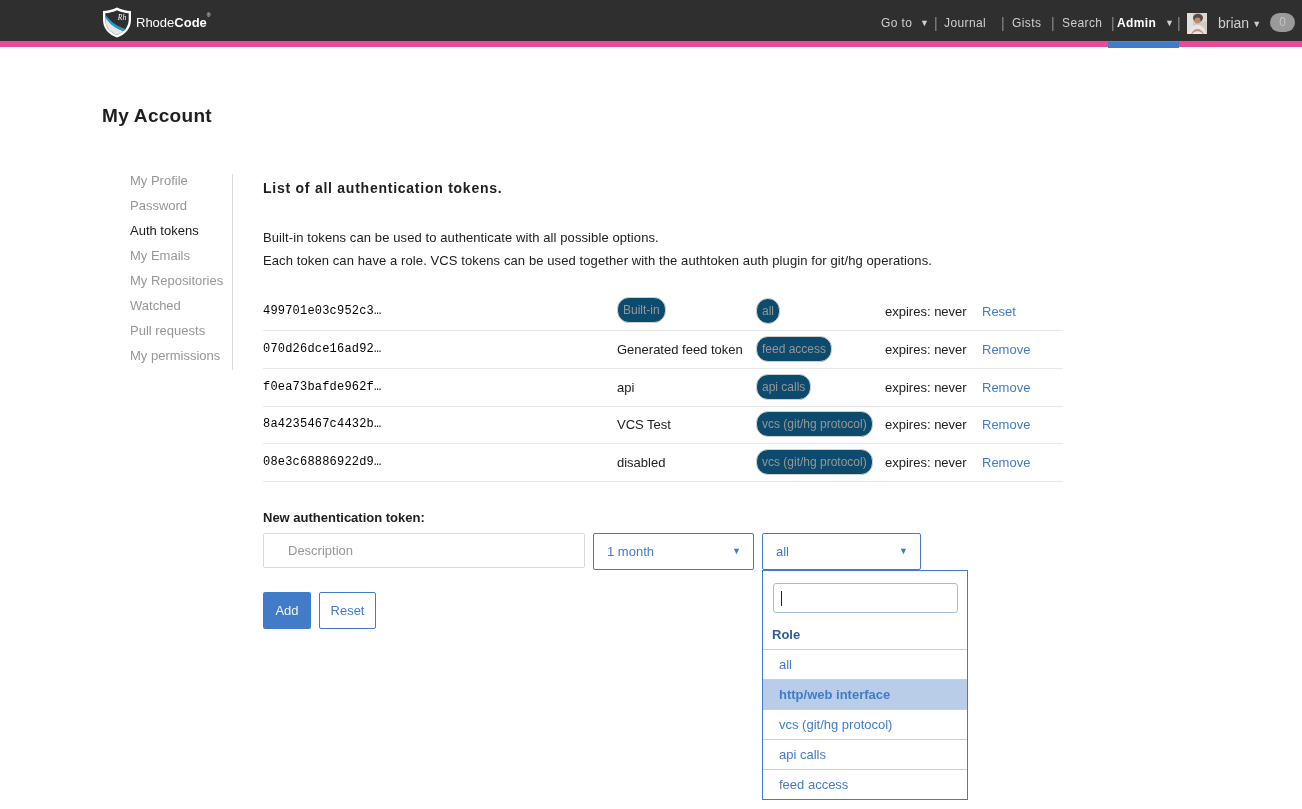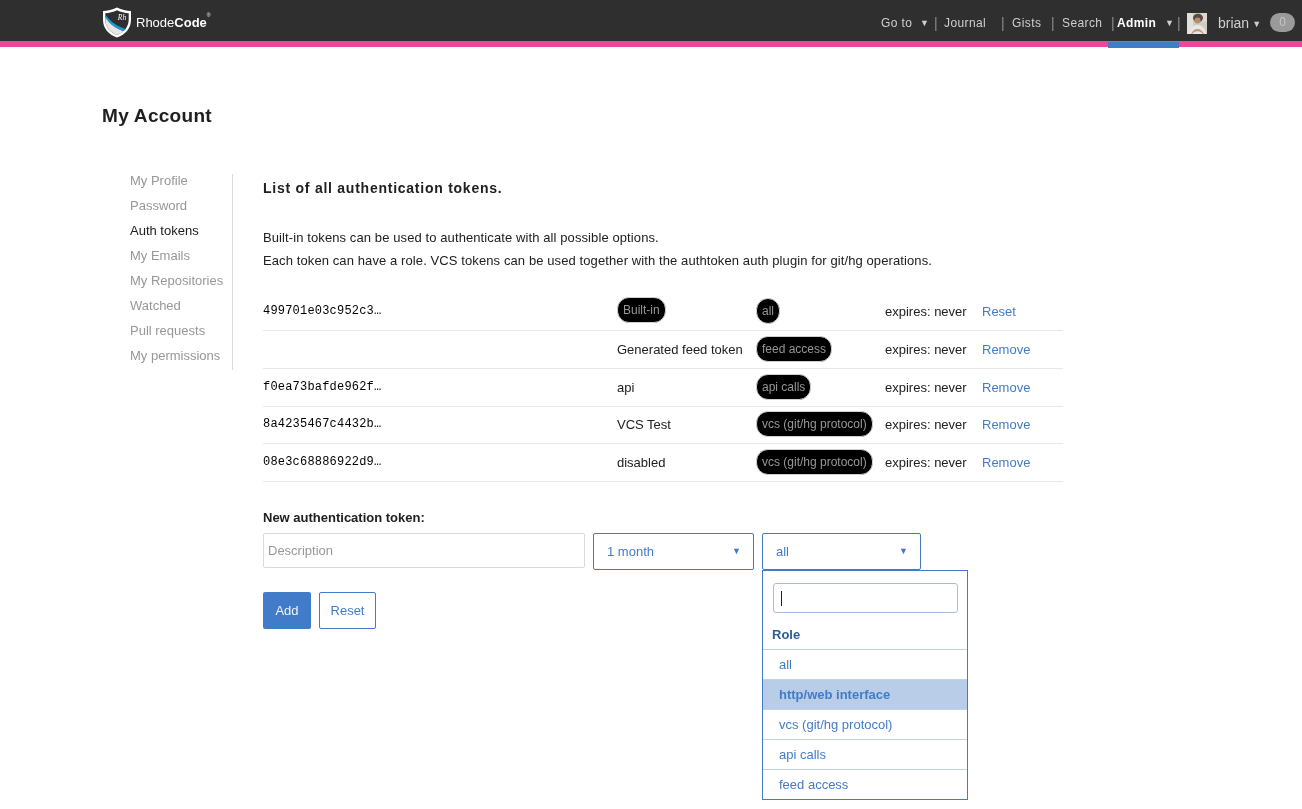--- a/index.html
+++ b/index.html
@@ -30,28 +30,28 @@
 #side-sep { position:absolute; left:232px; top:174px; width:1px; height:196px; background:#dbd9da; }
 
 
 #content-h { position:absolute; left:263px; top:180px; font-size:14px; font-weight:bold; color:#202020; letter-spacing:0.75px; }
 .para { position:absolute; left:263px; font-size:13px; color:#202020; letter-spacing:0.1px; }
 
 
 .trow { position:absolute; left:263px; width:800px; height:38px; border-bottom:1px solid #e8e8e8; }
 .hash { position:absolute; left:0; top:0; height:37px; line-height:37px; font-family:"Liberation Mono", monospace; font-size:12px; color:#000000; letter-spacing:0.2px; }
 .descr { position:absolute; left:354px; top:0; height:37px; line-height:37px; font-size:13px; color:#202020; }
-.tag { display:inline-block; border:1px solid #d0d0d0; border-radius:12px; color:#979797; font-size:12px; line-height:16px; padding:4px 5px; background:#000000; }
+.tag { display:inline-block; border:1px solid #d0d0d0; border-radius:12px; color:#979797; font-size:12px; line-height:16px; padding:4px 5px; background:#0c4a6e; }
 .roletag { position:absolute; left:493px; top:5px; }
 .exp { position:absolute; left:622px; top:0; height:37px; line-height:37px; font-size:13px; color:#202020; }
 .lnk { position:absolute; left:719px; top:0; height:37px; line-height:37px; font-size:13px; color:#427cc9; }
 
 
 #new-label { position:absolute; left:263px; top:510px; font-size:13px; font-weight:bold; color:#202020; }
-#desc-input { position:absolute; left:263px; top:533px; width:322px; height:35px; border:1px solid #dbd9da; border-radius:2px; line-height:33px; padding-left:4px; font-size:13px; color:#979797; background:#fff; }
+#desc-input { position:absolute; left:263px; top:533px; width:322px; height:35px; border:1px solid #dbd9da; border-radius:2px; line-height:33px; padding-left:24px; font-size:13px; color:#979797; background:#fff; }
 .sel { position:absolute; top:533px; height:37px; border:1px solid #427cc9; border-radius:2px; line-height:35px; font-size:13px; color:#427cc9; padding-left:13px; background:#fff; }
 .sel .arr { position:absolute; right:12px; top:0; font-size:9px; color:#427cc9; }
 #sel1 { left:593px; width:161px; }
 #sel2 { left:762px; width:159px; }
 #btn-add { position:absolute; left:263px; top:592px; width:48px; height:37px; background:#427cc9; border-radius:2px; color:#f0f4fa; font-size:13px; text-align:center; line-height:37px; }
 #btn-reset { position:absolute; left:319px; top:592px; width:57px; height:37px; background:#fff; border:1px solid #427cc9; border-radius:2px; color:#427cc9; font-size:13px; text-align:center; line-height:35px; }
 
 
 #drop { position:absolute; left:762px; top:570px; width:206px; height:230px; background:#fff; border:1px solid #427cc9; }
 #drop-search { position:absolute; left:10px; top:12px; width:185px; height:30px; border:1px solid #a3bedf; border-radius:3px; background:#fff; }
@@ -118,20 +118,21 @@
 <div class="para" style="top:253px;text-align:right;">Each token can have a role. VCS tokens can be used together with the authtoken auth plugin for git/hg operations.</div>
 
 <div class="trow" style="top:293px;">
   <div class="hash">499701e03c952c3…</div>
   <div class="descr"><span class="tag" style="position:relative; top:-2px;">Built-in</span></div>
   <span class="tag roletag">all</span>
   <div class="exp">expires: never</div>
   <div class="lnk">Reset</div>
 </div>
 <div class="trow" style="top:331px;">
+  <div class="hash">070d26dce16ad92…</div>
   <div class="descr">Generated feed token</div>
   <span class="tag roletag">feed access</span>
   <div class="exp">expires: never</div>
   <div class="lnk">Remove</div>
 </div>
 <div class="trow" style="top:369px;">
   <div class="hash">f0ea73bafde962f…</div>
   <div class="descr">api</div>
   <span class="tag roletag">api calls</span>
   <div class="exp">expires: never</div>

